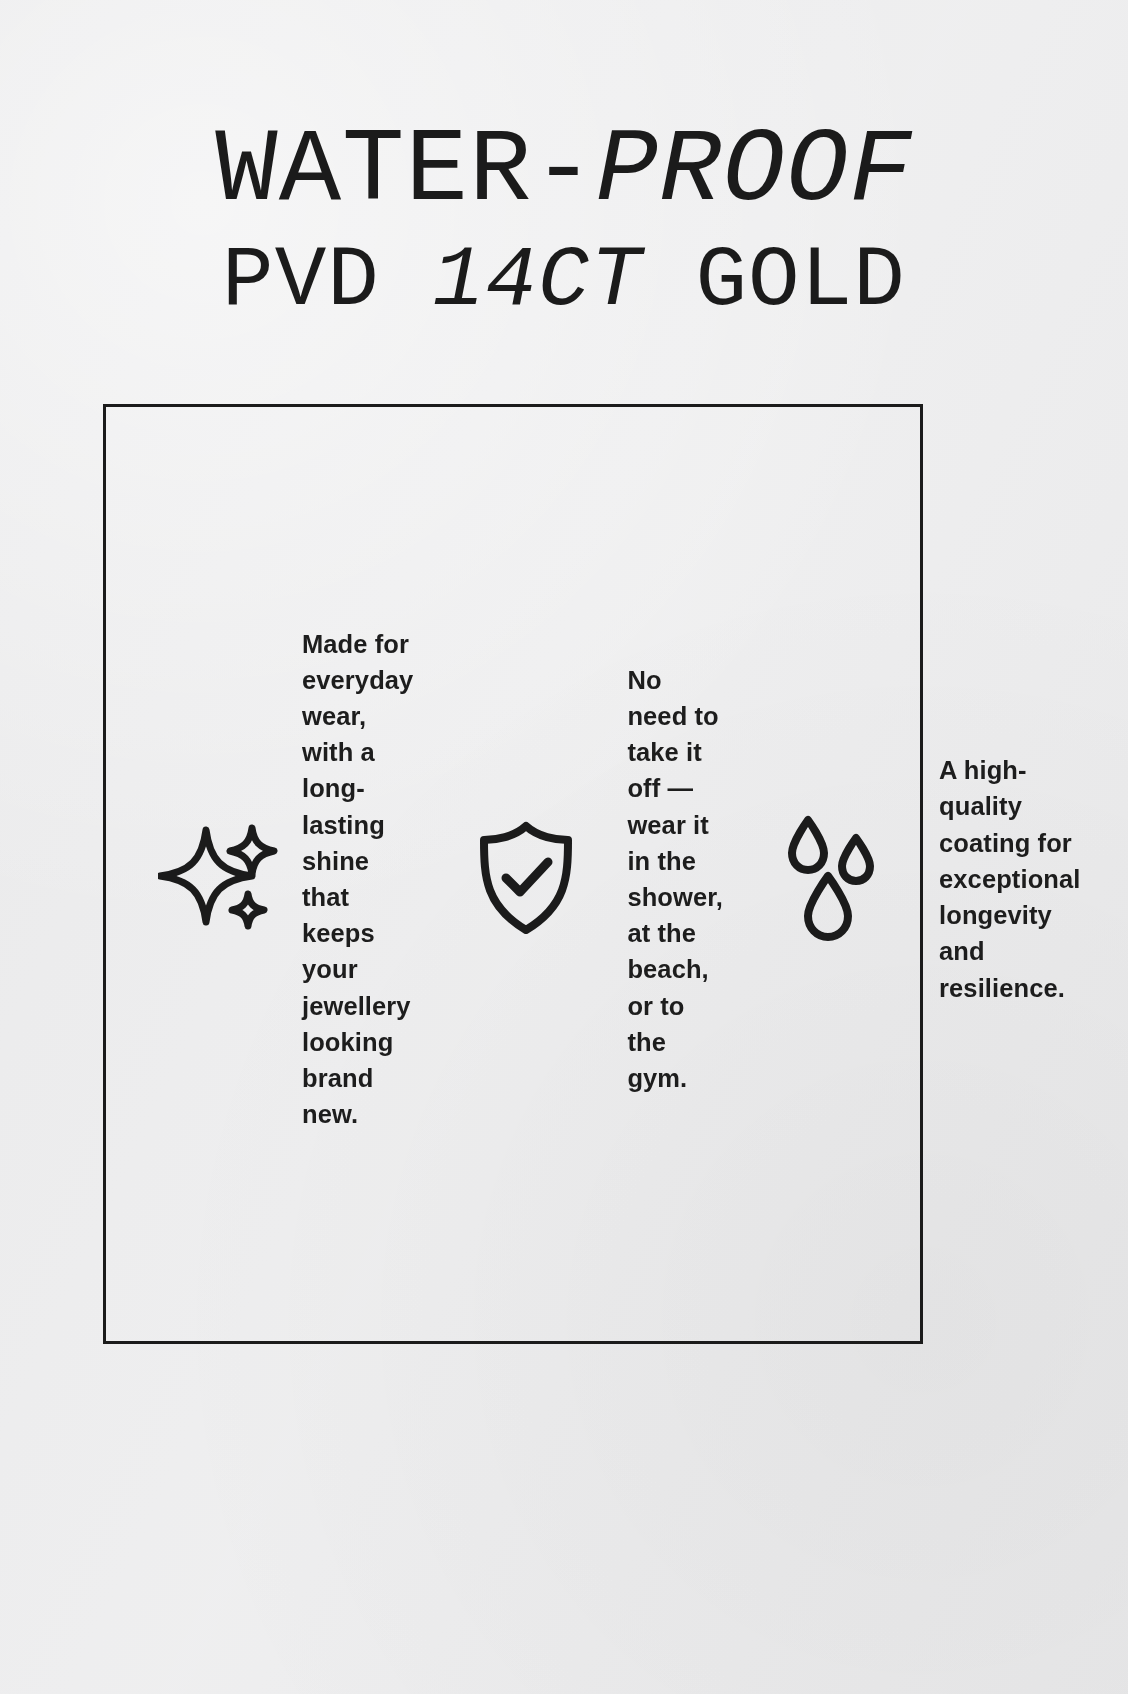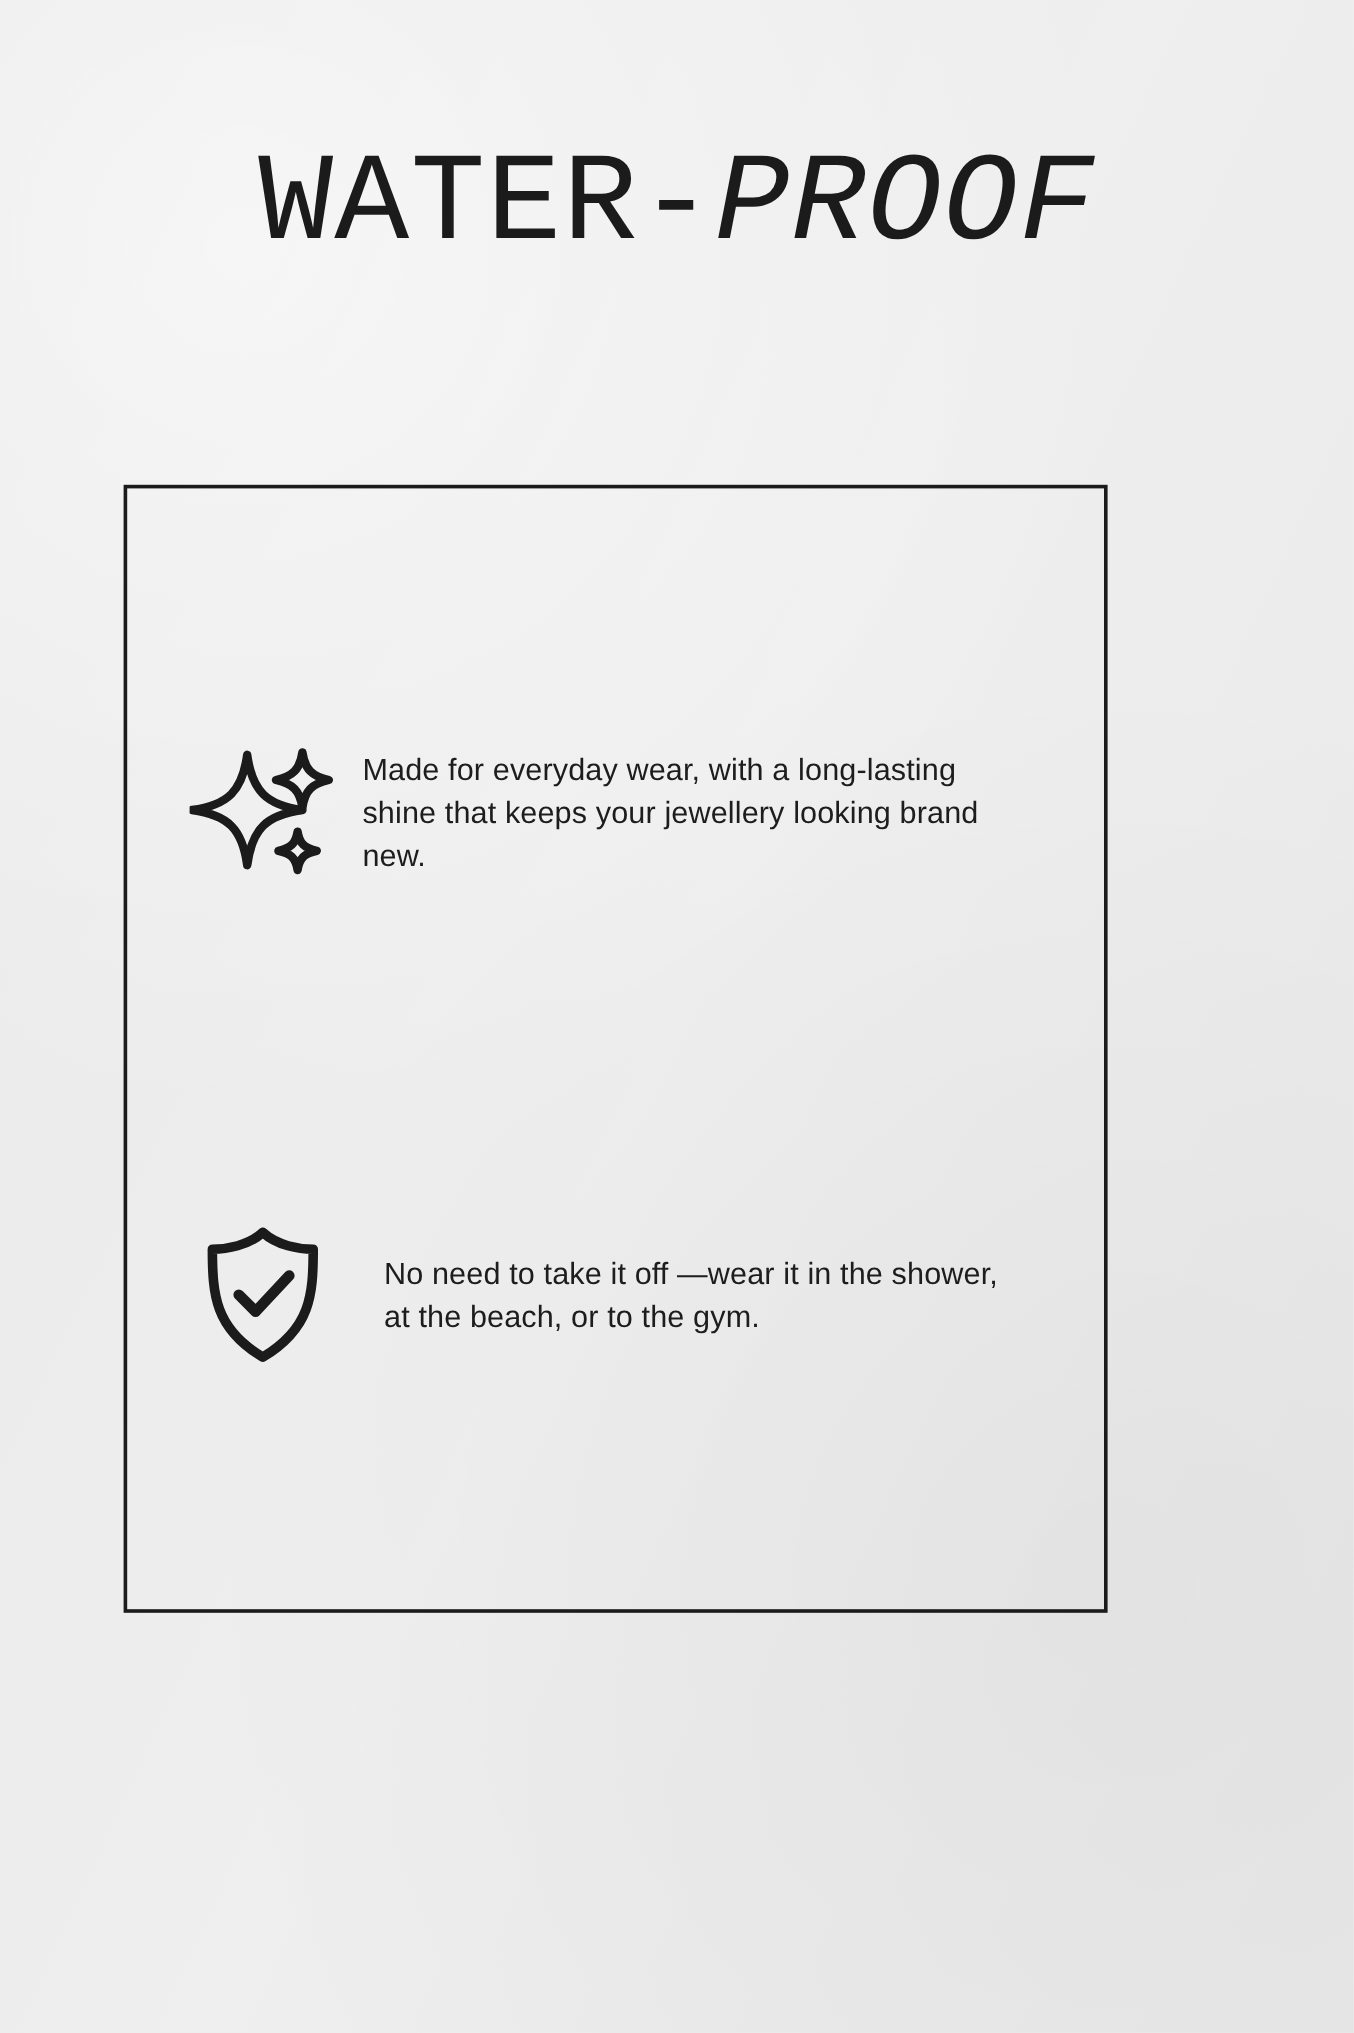--- a/index.html
+++ b/index.html
@@ -68,24 +68,25 @@
     box-sizing: border-box;
   }
 
   .features {
     position: absolute;
     left: 0;
     top: 0;
     width: 100%;
     height: 100%;
     display: flex;
-    flex-direction: column;
+    flex-direction: row;
     justify-content: space-around;
     padding: 70px 0 60px 0;
     box-sizing: border-box;
+    font-weight: bold;
   }
   .feature {
     display: flex;
     align-items: center;
     padding-left: 38px;
   }
   .feature .icon-wrap {
     width: 150px;
     min-width: 150px;
     display: flex;
@@ -105,20 +106,21 @@
 </style>
 </head>
 <body>
 
 <div class="page">
 
   <div class="paper-texture"></div>
 
   <div class="headline">
     <div class="line1"><span>WATER-</span><span class="ital">PROOF</span></div>
+    <div class="line2"><span>PVD </span><span class="ital">14CT</span><span> GOLD</span></div>
   </div>
 
   <div class="panel">
     <div class="features">
 
       <div class="feature feature-1">
         <div class="icon-wrap">
           <svg width="122" height="122" viewBox="0 0 122 122" fill="none" xmlns="http://www.w3.org/2000/svg">
             <path d="M40 12 C44 42 56 54 86 58 C56 62 44 74 40 104 C36 74 24 62 -6 58 C24 54 36 42 40 12 Z" transform="translate(8,0)" fill="none" stroke="#1b1b1b" stroke-width="7" stroke-linejoin="round"></path>
             <path d="M94 10 C96 24 102 30 116 33 C102 36 96 42 94 56 C92 42 86 36 72 33 C86 30 92 24 94 10 Z" fill="none" stroke="#1b1b1b" stroke-width="7" stroke-linejoin="round"></path>
@@ -131,17 +133,27 @@
       <div class="feature feature-2">
         <div class="icon-wrap">
           <svg width="112" height="122" viewBox="0 0 112 122" fill="none" xmlns="http://www.w3.org/2000/svg">
             <path d="M56 8 C44 19 26 22 14 22 C14 60 16 88 56 112 C96 88 98 60 98 22 C86 22 68 19 56 8 Z" fill="none" stroke="#1b1b1b" stroke-width="8" stroke-linejoin="round"></path>
             <path d="M36 60 L50 74 L78 44" fill="none" stroke="#1b1b1b" stroke-width="9" stroke-linecap="round" stroke-linejoin="round"></path>
           </svg>
         </div>
         <div class="text">No need to take it off —wear it in the shower, at the beach, or to the gym.</div>
       </div>
 
+      <div class="feature feature-3">
+        <div class="icon-wrap">
+          <svg width="112" height="130" viewBox="0 0 112 130" fill="none" xmlns="http://www.w3.org/2000/svg">
+            <path d="M28 6 C28 6 12 28 12 39 C12 49 19 56 28 56 C37 56 44 49 44 39 C44 28 28 6 28 6 Z" fill="none" stroke="#1b1b1b" stroke-width="8" stroke-linejoin="round"></path>
+            <path d="M76 24 C76 24 62 43 62 52 C62 61 68 67 76 67 C84 67 90 61 90 52 C90 43 76 24 76 24 Z" fill="none" stroke="#1b1b1b" stroke-width="8" stroke-linejoin="round"></path>
+            <path d="M48 62 C48 62 28 89 28 102 C28 114 37 123 48 123 C59 123 68 114 68 102 C68 89 48 62 48 62 Z" fill="none" stroke="#1b1b1b" stroke-width="8" stroke-linejoin="round"></path>
+          </svg>
+        </div>
+        <div class="text">A high-quality coating for exceptional longevity and resilience.</div>
+      </div>
 
     </div>
   </div>
 
 </div>
 
 </body></html>

